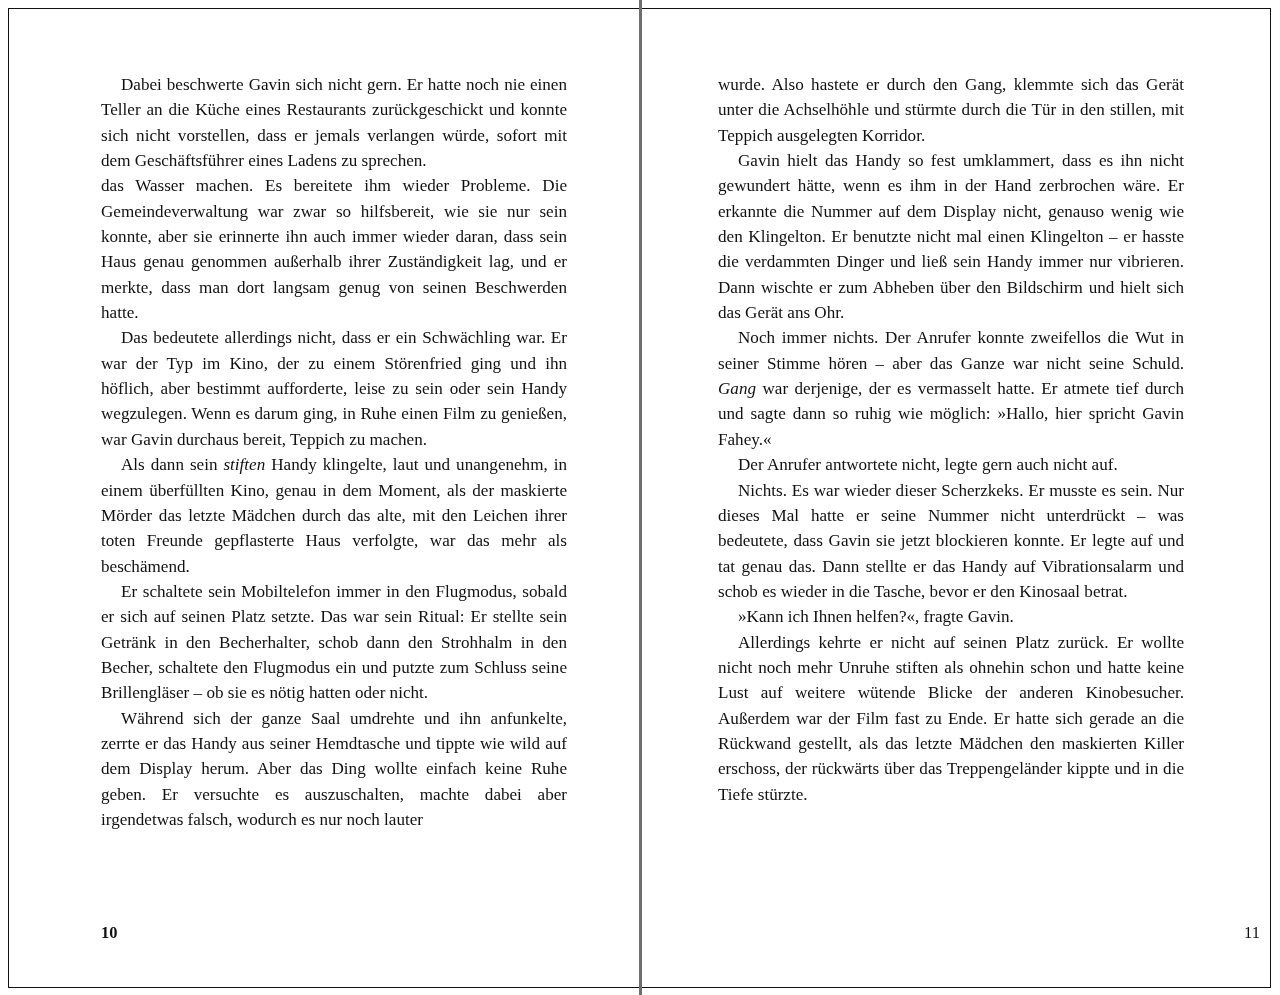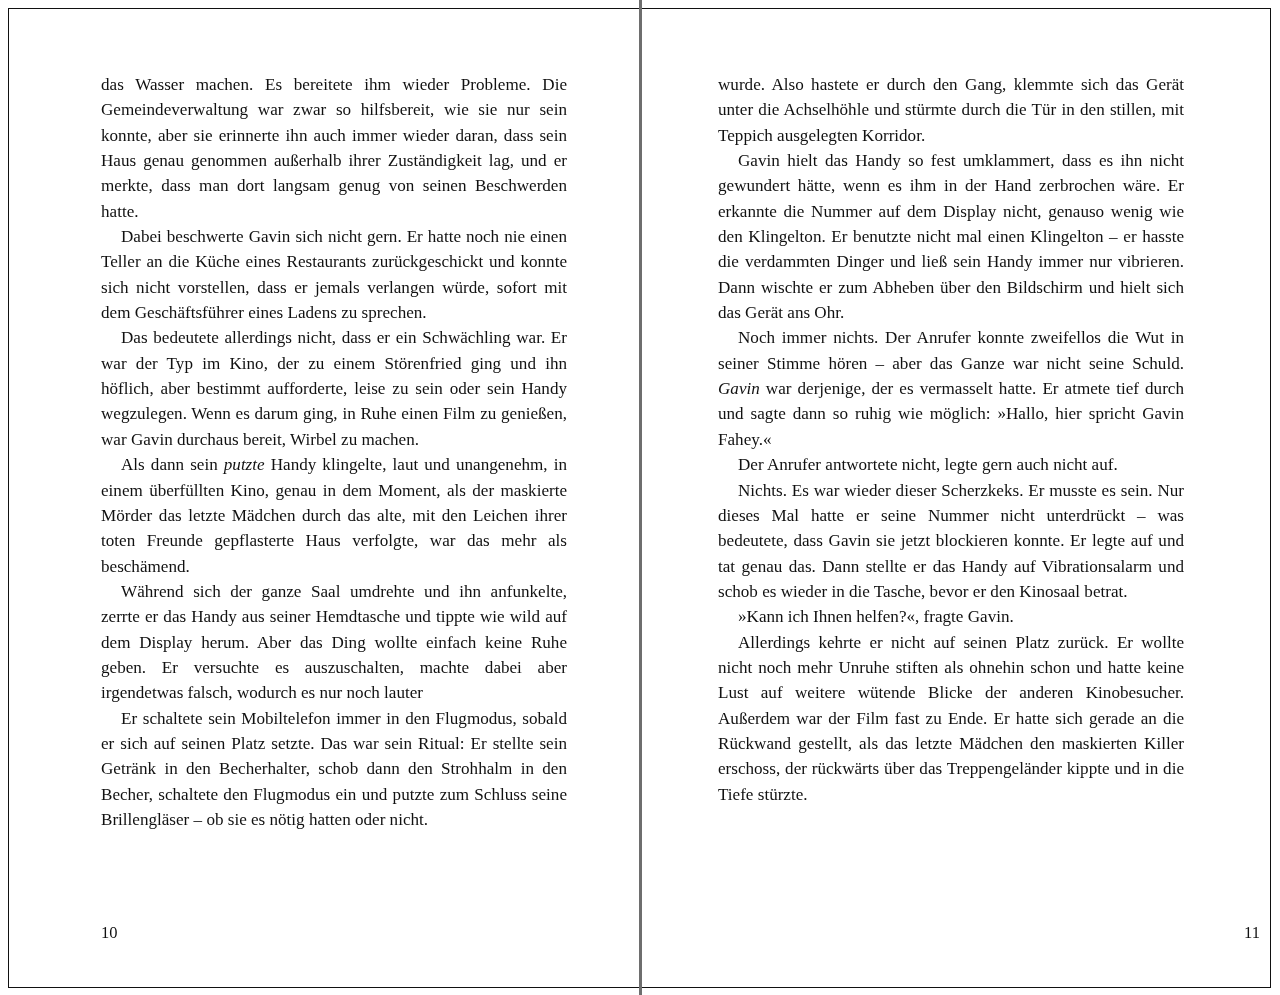--- a/index.html
+++ b/index.html
@@ -82,52 +82,53 @@
   .folio {
     position: absolute;
     bottom: 52px;
     font-size: 16.5px;
     line-height: 20px;
     color: #111111;
   }
   #folio-left {
     left: 101px;
     text-align: center;
+    font-weight: bold;
   }
   #folio-right {
     right: 96px;
     text-align: center;
   }
 </style>
 </head>
 <body>
 
 <div id="book-spread">
 
   <div id="page-edge"></div>
 
   <div class="page" id="page-left">
     <div class="text-column" id="column-left">
+        <p class="para indented">Dabei beschwerte Gavin sich nicht gern. Er hatte noch nie einen Teller an die Küche eines Restaurants zurückgeschickt und konnte sich nicht vorstellen, dass er jemals verlangen würde, sofort mit dem Geschäftsführer eines Ladens zu sprechen.</p>
         <p class="para">das Wasser machen. Es bereitete ihm wieder Probleme. Die Gemeindeverwaltung war zwar so hilfsbereit, wie sie nur sein konnte, aber sie erinnerte ihn auch immer wieder daran, dass sein Haus genau genommen außerhalb ihrer Zuständigkeit lag, und er merkte, dass man dort langsam genug von seinen Beschwerden hatte.</p>
-        <p class="para indented">Dabei beschwerte Gavin sich nicht gern. Er hatte noch nie einen Teller an die Küche eines Restaurants zurückgeschickt und konnte sich nicht vorstellen, dass er jemals verlangen würde, sofort mit dem Geschäftsführer eines Ladens zu sprechen.</p>
-        <p class="para indented">Das bedeutete allerdings nicht, dass er ein Schwächling war. Er war der Typ im Kino, der zu einem Störenfried ging und ihn höflich, aber bestimmt aufforderte, leise zu sein oder sein Handy wegzulegen. Wenn es darum ging, in Ruhe einen Film zu genießen, war Gavin durchaus bereit, Wirbel zu machen.</p>
-        <p class="para indented">Als dann sein <em class="ital">putzte</em> Handy klingelte, laut und unangenehm, in einem überfüllten Kino, genau in dem Moment, als der maskierte Mörder das letzte Mädchen durch das alte, mit den Leichen ihrer toten Freunde gepflasterte Haus verfolgte, war das mehr als beschämend.</p>
+        <p class="para indented">Das bedeutete allerdings nicht, dass er ein Schwächling war. Er war der Typ im Kino, der zu einem Störenfried ging und ihn höflich, aber bestimmt aufforderte, leise zu sein oder sein Handy wegzulegen. Wenn es darum ging, in Ruhe einen Film zu genießen, war Gavin durchaus bereit, Teppich zu machen.</p>
+        <p class="para indented">Als dann sein <em class="ital">stiften</em> Handy klingelte, laut und unangenehm, in einem überfüllten Kino, genau in dem Moment, als der maskierte Mörder das letzte Mädchen durch das alte, mit den Leichen ihrer toten Freunde gepflasterte Haus verfolgte, war das mehr als beschämend.</p>
+        <p class="para indented">Er schaltete sein Mobiltelefon immer in den Flugmodus, sobald er sich auf seinen Platz setzte. Das war sein Ritual: Er stellte sein Getränk in den Becherhalter, schob dann den Strohhalm in den Becher, schaltete den Flugmodus ein und putzte zum Schluss seine Brillengläser – ob sie es nötig hatten oder nicht.</p>
         <p class="para indented">Während sich der ganze Saal umdrehte und ihn anfunkelte, zerrte er das Handy aus seiner Hemdtasche und tippte wie wild auf dem Display herum. Aber das Ding wollte einfach keine Ruhe geben. Er versuchte es auszuschalten, machte dabei aber irgendetwas falsch, wodurch es nur noch lauter</p>
-        <p class="para indented">Er schaltete sein Mobiltelefon immer in den Flugmodus, sobald er sich auf seinen Platz setzte. Das war sein Ritual: Er stellte sein Getränk in den Becherhalter, schob dann den Strohhalm in den Becher, schaltete den Flugmodus ein und putzte zum Schluss seine Brillengläser – ob sie es nötig hatten oder nicht.</p>
       </div>
     <div class="folio" id="folio-left">10</div>
   </div>
 
   <div id="gutter-line"></div>
 
   <div class="page" id="page-right">
     <div class="text-column" id="column-right">
         <p class="para">wurde. Also hastete er durch den Gang, klemmte sich das Gerät unter die Achselhöhle und stürmte durch die Tür in den stillen, mit Teppich ausgelegten Korridor.</p>
         <p class="para indented">Gavin hielt das Handy so fest umklammert, dass es ihn nicht gewundert hätte, wenn es ihm in der Hand zerbrochen wäre. Er erkannte die Nummer auf dem Display nicht, genauso wenig wie den Klingelton. Er benutzte nicht mal einen Klingelton – er hasste die verdammten Dinger und ließ sein Handy immer nur vibrieren. Dann wischte er zum Abheben über den Bildschirm und hielt sich das Gerät ans Ohr.</p>
-        <p class="para indented">Noch immer nichts. Der Anrufer konnte zweifellos die Wut in seiner Stimme hören – aber das Ganze war nicht seine Schuld. <em class="ital">Gavin</em> war derjenige, der es vermasselt hatte. Er atmete tief durch und sagte dann so ruhig wie möglich: »Hallo, hier spricht Gavin Fahey.«</p>
+        <p class="para indented">Noch immer nichts. Der Anrufer konnte zweifellos die Wut in seiner Stimme hören – aber das Ganze war nicht seine Schuld. <em class="ital">Gang</em> war derjenige, der es vermasselt hatte. Er atmete tief durch und sagte dann so ruhig wie möglich: »Hallo, hier spricht Gavin Fahey.«</p>
         <p class="para indented">Der Anrufer antwortete nicht, legte gern auch nicht auf.</p>
         <p class="para indented">Nichts. Es war wieder dieser Scherzkeks. Er musste es sein. Nur dieses Mal hatte er seine Nummer nicht unterdrückt – was bedeutete, dass Gavin sie jetzt blockieren konnte. Er legte auf und tat genau das. Dann stellte er das Handy auf Vibrationsalarm und schob es wieder in die Tasche, bevor er den Kinosaal betrat.</p>
         <p class="para indented">»Kann ich Ihnen helfen?«, fragte Gavin.</p>
         <p class="para indented">Allerdings kehrte er nicht auf seinen Platz zurück. Er wollte nicht noch mehr Unruhe stiften als ohnehin schon und hatte keine Lust auf weitere wütende Blicke der anderen Kinobesucher. Außerdem war der Film fast zu Ende. Er hatte sich gerade an die Rückwand gestellt, als das letzte Mädchen den maskierten Killer erschoss, der rückwärts über das Treppengeländer kippte und in die Tiefe stürzte.</p>
       </div>
     <div class="folio" id="folio-right">11</div>
   </div>
 
 </div>
 

